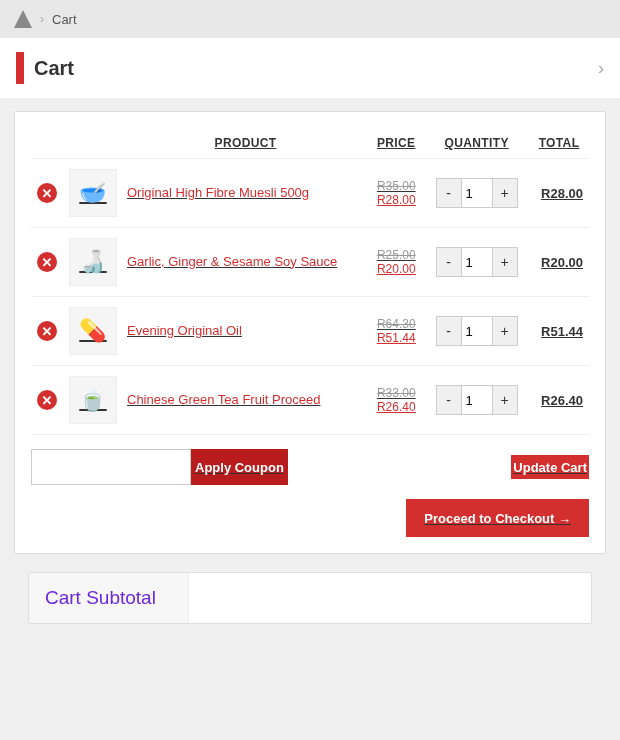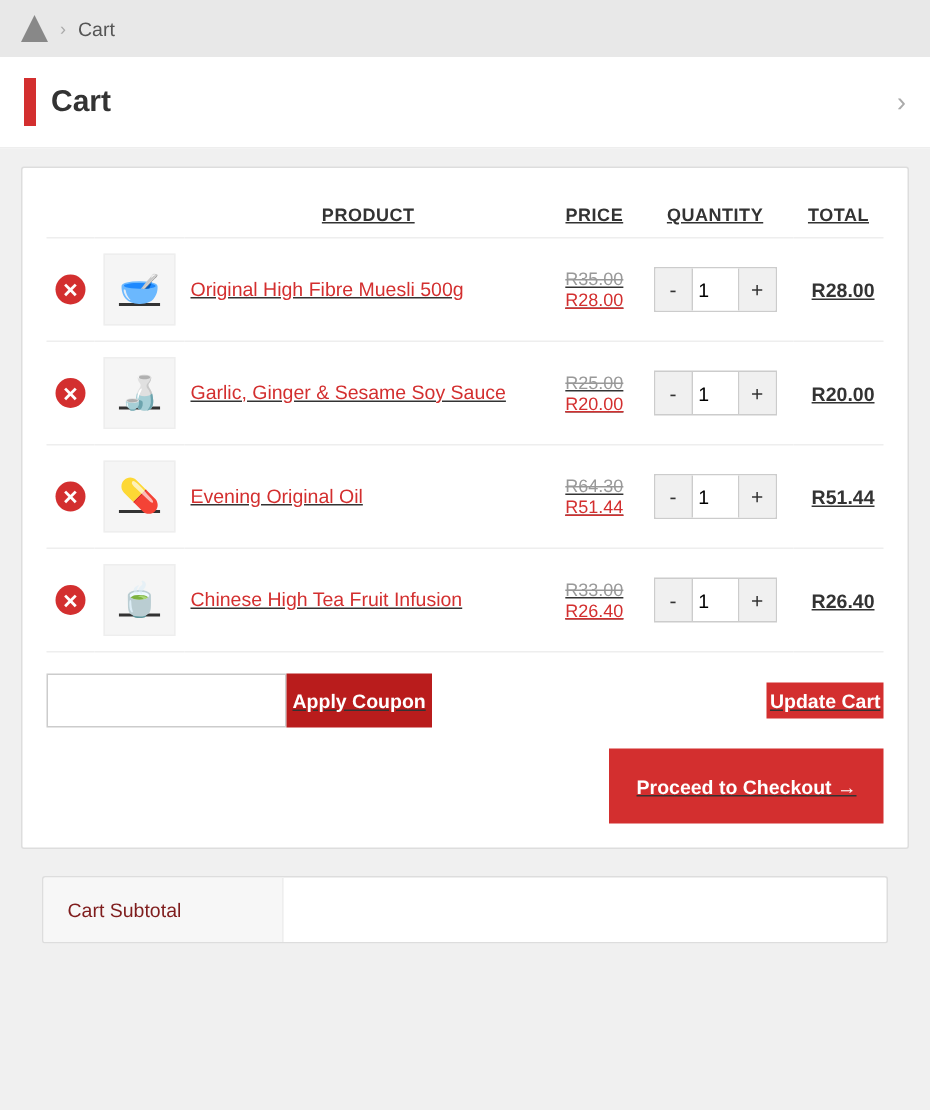--- a/index.html
+++ b/index.html
@@ -240,21 +240,21 @@
     
     .checkout-row {
       display: flex;
       justify-content: flex-end;
       margin-top: 14px;
     }
     .checkout-btn {
       background: #d32f2f;
       color: #fff;
       border: none;
-      height: 50px;
+      height: 38px;
       padding: 0 18px;
       cursor: pointer;
       font-size: 13px;
       font-weight: bold;
     }
 
     
     .cart-totals-title {
       font-size: 15px;
       font-weight: bold;
@@ -271,22 +271,22 @@
     }
     .cart-totals-row {
       display: flex;
       align-items: stretch;
     }
     .cart-totals-label {
       background: #f7f7f7;
       padding: 14px 16px;
       width: 160px;
       min-width: 160px;
-      font-size: 13px;
-      color: #7f1d1d;
+      font-size: 19px;
+      color: #6d28d9;
       border-right: 1px solid #eee;
     }
     .cart-totals-value {
       padding: 14px 16px;
       font-size: 13px;
       color: #333;
     }
   </style>
 </head>
 <body>
@@ -404,21 +404,21 @@
           <tr>
       <td>
         <button class="remove-btn">✕</button>
       </td>
       <td>
         <div class="product-thumb">
           <span class="product-thumb-img">🍵</span>
         </div>
       </td>
       <td>
-        <a href="#" class="product-name">Chinese High Tea Fruit Infusion</a>
+        <a href="#" class="product-name">Chinese Green Tea Fruit Proceed</a>
       </td>
       <td>
         <div class="price-block">
           <span class="price-original">R33.00</span>
           <span class="price-sale">R26.40</span>
         </div>
       </td>
       <td>
         <div class="qty-control">
           <button class="qty-btn">-</button>

